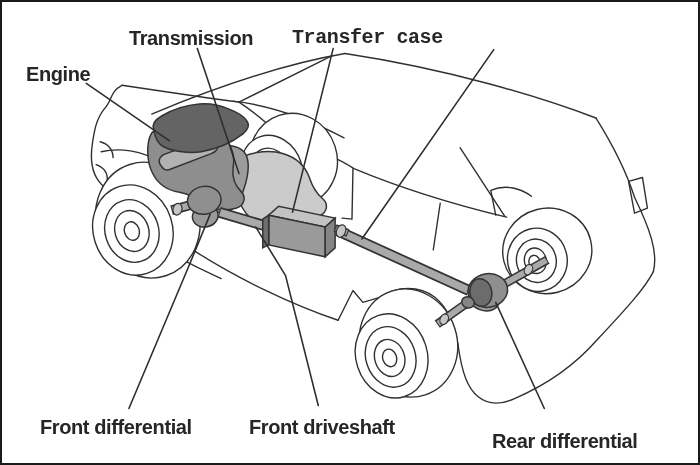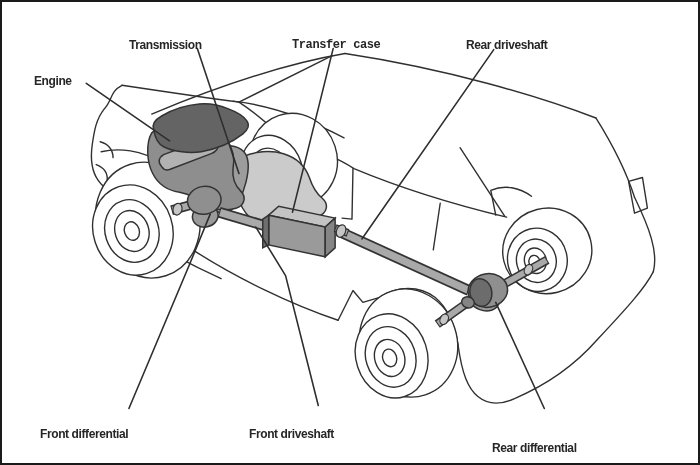--- a/index.html
+++ b/index.html
@@ -8,30 +8,29 @@
     width:700px;height:465px;
     box-sizing:border-box;
     background:var(--background,#fff);
     border:2px solid var(--frame,#1a1a1a);
     overflow:hidden;
     font-family:"Liberation Sans", sans-serif;
   }
   .figure svg{position:absolute;left:0;top:0;width:100%;height:100%;}
   .part-label{
     position:absolute;
-    font-size:12px;
+    font-size:20px;
     font-weight:700;
     letter-spacing:-0.4px;
     color:var(--text,#262626);
     white-space:nowrap;
     line-height:1.1;
     user-select:none;
-    margin-top:12px;
   }
-  .lbl-engine            {left:32px;  top:61px;}
+  .lbl-engine            {left:24px;  top:61px;}
   .lbl-transmission      {left:127px; top:25px;}
   .lbl-transfer-case     {left:290px; top:25px;font-family:Liberation Mono, monospace;}
   .lbl-rear-driveshaft   {left:464px; top:25px;}
   .lbl-front-differential{left:38px;  top:414px;}
   .lbl-front-driveshaft  {left:247px; top:414px;}
   .lbl-rear-differential {left:490px; top:428px;}
 
   .body-line{fill:none;stroke:var(--outline,#303030);stroke-width:1.4;stroke-linecap:round;stroke-linejoin:round;}
   .wheel-shape{fill:#fff;stroke:var(--outline,#303030);stroke-width:1.4;}
   .dt{stroke:#333;stroke-width:1.5;}
@@ -174,17 +173,16 @@
       <path class="leader" d="M495,48 L362,239"></path>
       <path class="leader" d="M209,214 L188,265 L127,410"></path>
       <path class="leader" d="M255,227 L285,276 L318,407"></path>
       <path class="leader" d="M497,303 L546,410"></path>
     </g>
   </svg>
 
   <div class="part-label lbl-engine">Engine</div>
   <div class="part-label lbl-transmission">Transmission</div>
   <div class="part-label lbl-transfer-case">Transfer case</div>
-  <div class="part-label lbl-rear-driveshaft">Rear driveshaft</div>
   <div class="part-label lbl-front-driveshaft">Front driveshaft</div>
   <div class="part-label lbl-front-differential">Front differential</div>
   <div class="part-label lbl-rear-differential">Rear differential</div>
 </div>
 
 </body></html>

